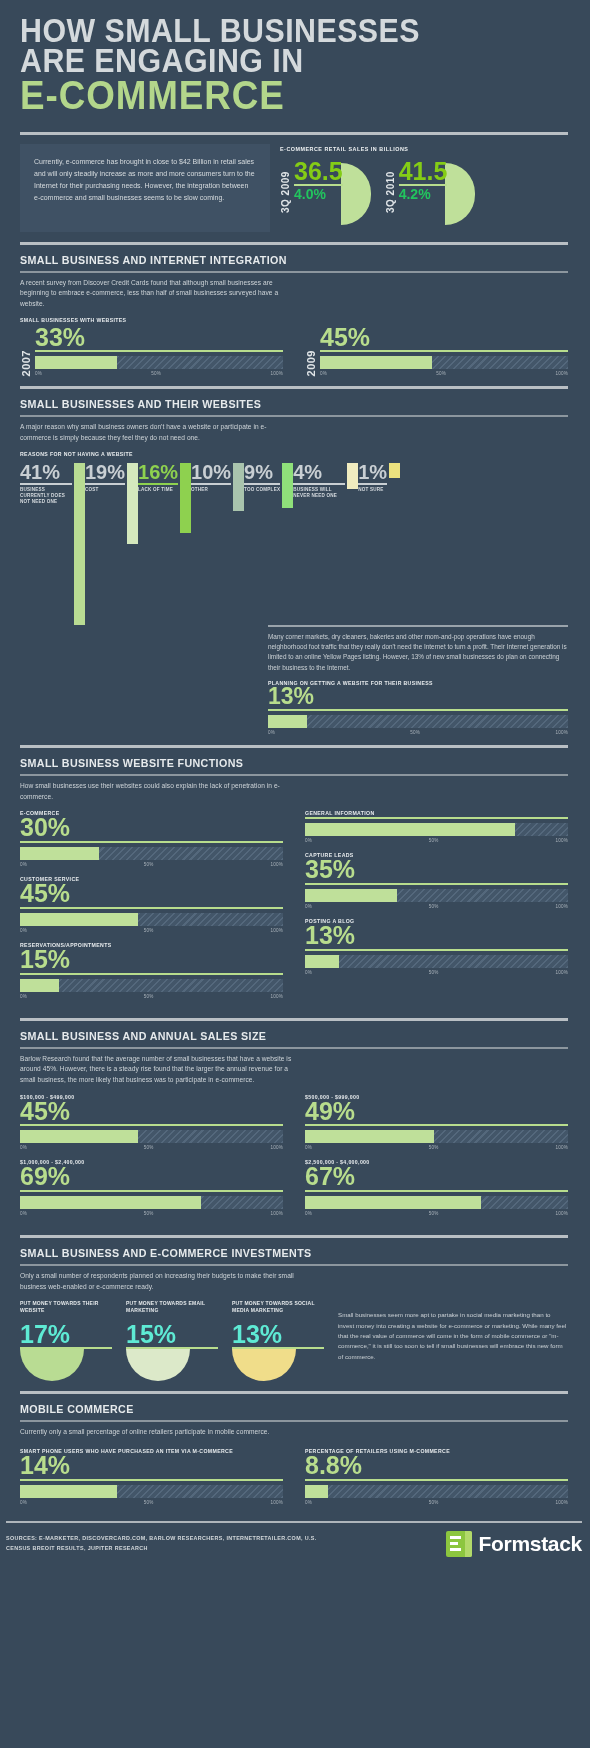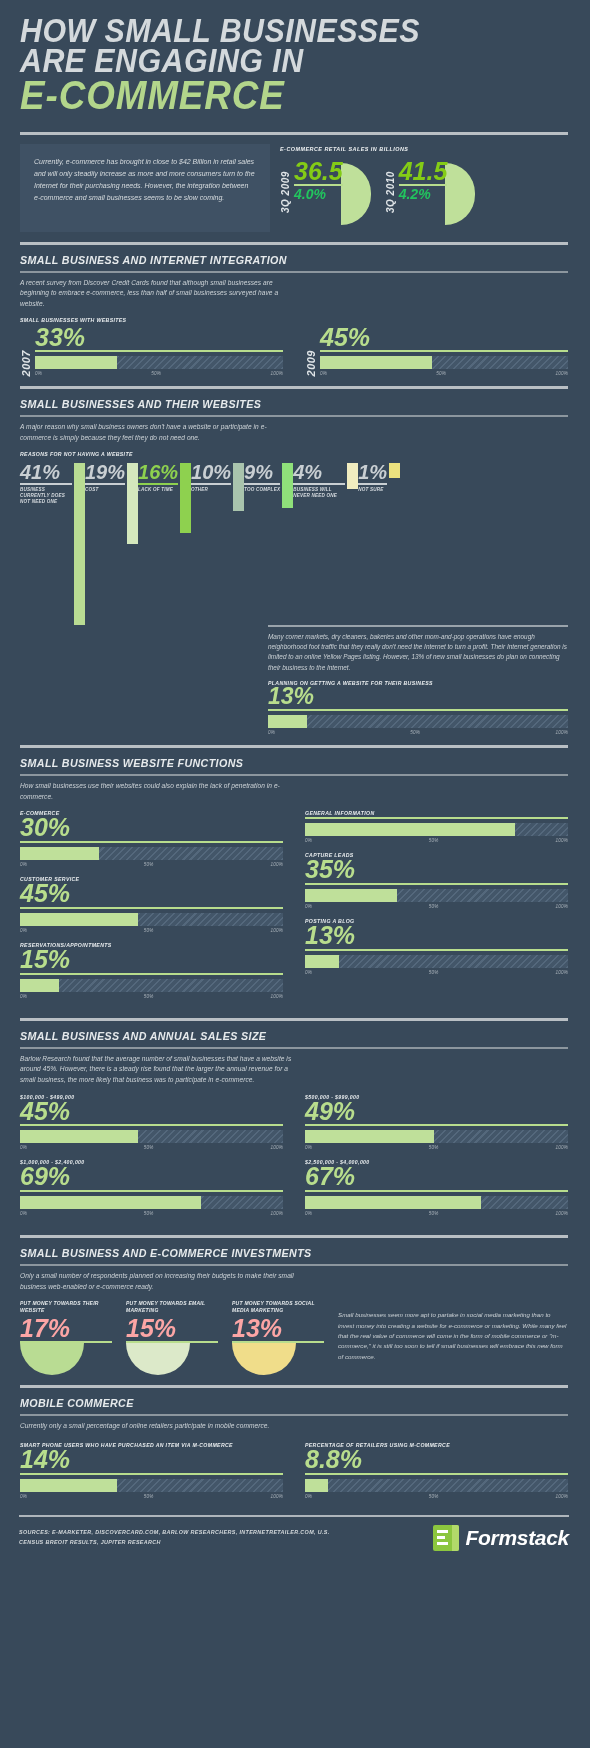--- a/index.html
+++ b/index.html
@@ -5,21 +5,21 @@
   * { box-sizing: border-box; margin: 0; padding: 0; }
   body {
     width: 590px;
     height: 1748px;
     background: #38495a;
     font-family: "Liberation Sans", sans-serif;
     color: #dfe3e6;
     overflow: hidden;
     position: relative;
   }
-  .page { width: 588px; height: 1748px; position: relative; font-style: italic; }
+  .page { width: 588px; height: 1748px; position: relative; }
 
   
   .title-block { padding: 16px 20px 8px 20px; }
   .title-line {
     font-weight: bold;
     letter-spacing: 0.5px;
     line-height: 0.92;
     font-stretch: condensed;
     transform: scaleX(0.92);
     transform-origin: left center;
@@ -150,33 +150,33 @@
   .grid2 > div { flex: 1; justify-content: flex-end; }
   .stack-item { margin-bottom: 9px; }
 
   
   .inv-row { display: flex; gap: 14px; align-items: flex-start; }
   .inv-item { width: 92px; }
   .inv-lbl {
     font-size: 5px; font-weight: bold; line-height: 1.35;
     color: #e5e9eb; letter-spacing: 0.25px; min-height: 14px;
   }
-  .inv-pct { font-size: 25px; font-weight: bold; color: #fca5a5; line-height: 1; margin-top: 2px; }
+  .inv-pct { font-size: 25px; font-weight: bold; color: #5eead4; line-height: 1; margin-top: 8px; }
   .inv-rule { height: 2px; background: #b8dd8d; }
   .inv-dome {
     width: 64px; height: 32px; margin-top: 0;
     border-radius: 0 0 64px 64px;
   }
   .inv-note {
     flex: 1; font-size: 6.2px; line-height: 1.66; color: #ccd2d6;
     padding-top: 10px;
   }
 
   
-  .footer { padding: 0 19px; }
+  .footer { padding: 0 6px; }
   .footer-rule { height: 2px; background: #aeb5bb; }
   .footer-row { display: flex; align-items: center; justify-content: space-between; padding-top: 8px; }
   .sources {
     font-size: 5.4px; font-weight: bold; line-height: 1.75;
     color: #d3d8db; letter-spacing: 0.35px; max-width: 330px;
   }
   .brand { display: flex; align-items: center; gap: 6px; }
   .brand-mark {
     width: 26px; height: 26px; background: #8cc63f; border-radius: 2px;
     position: relative; overflow: hidden;

